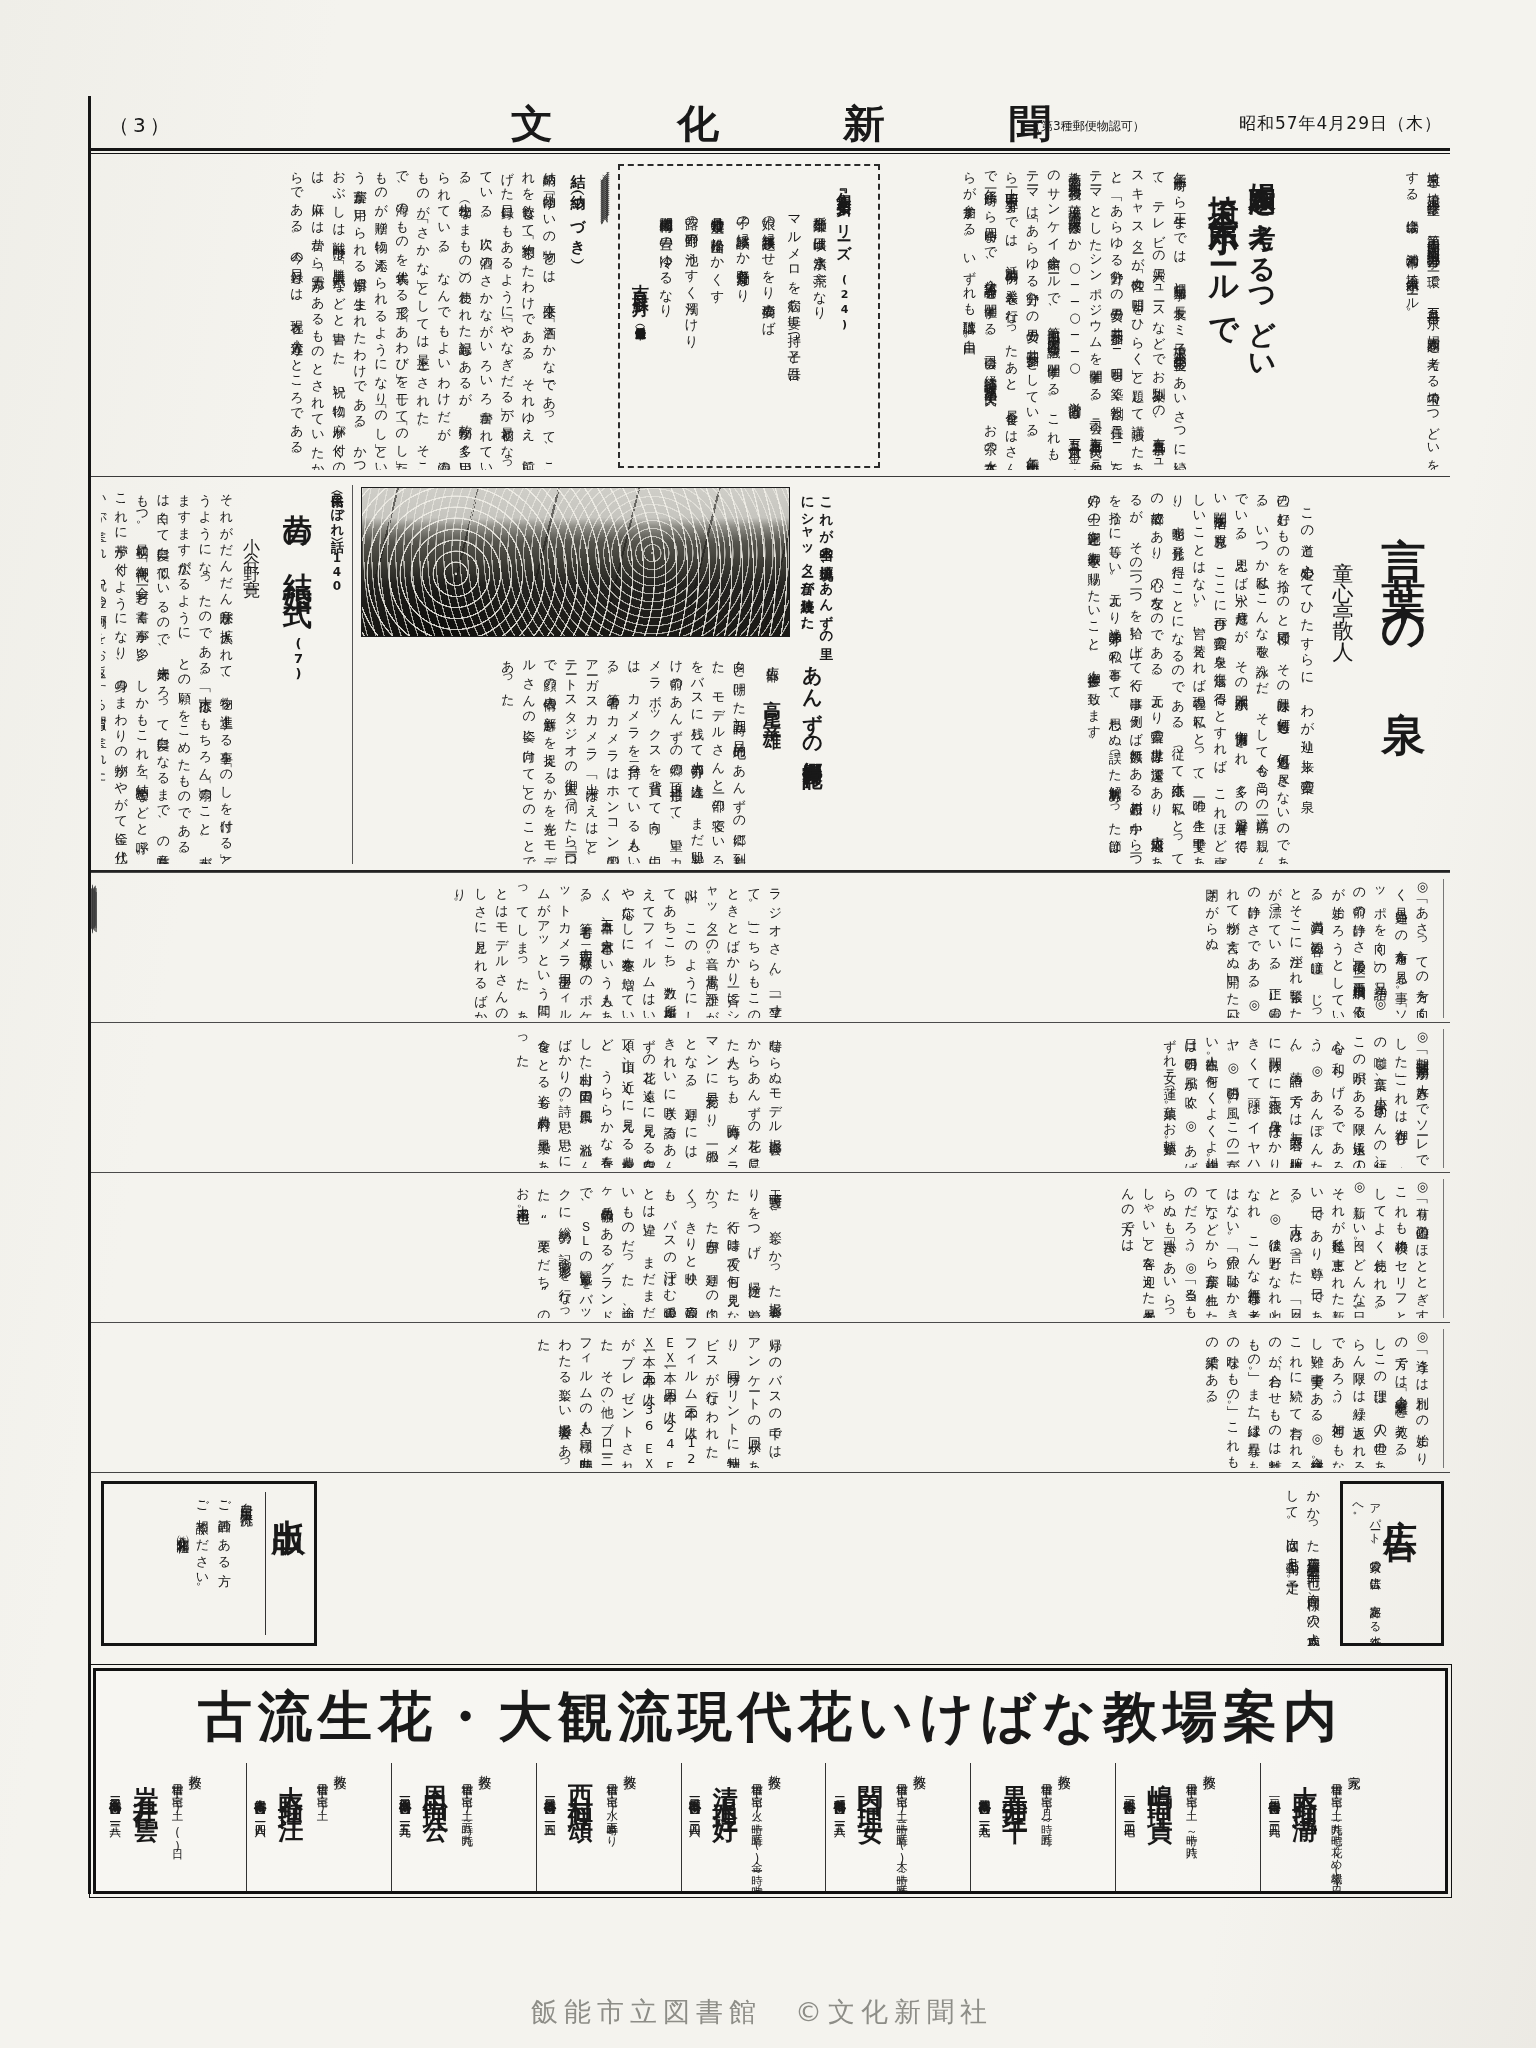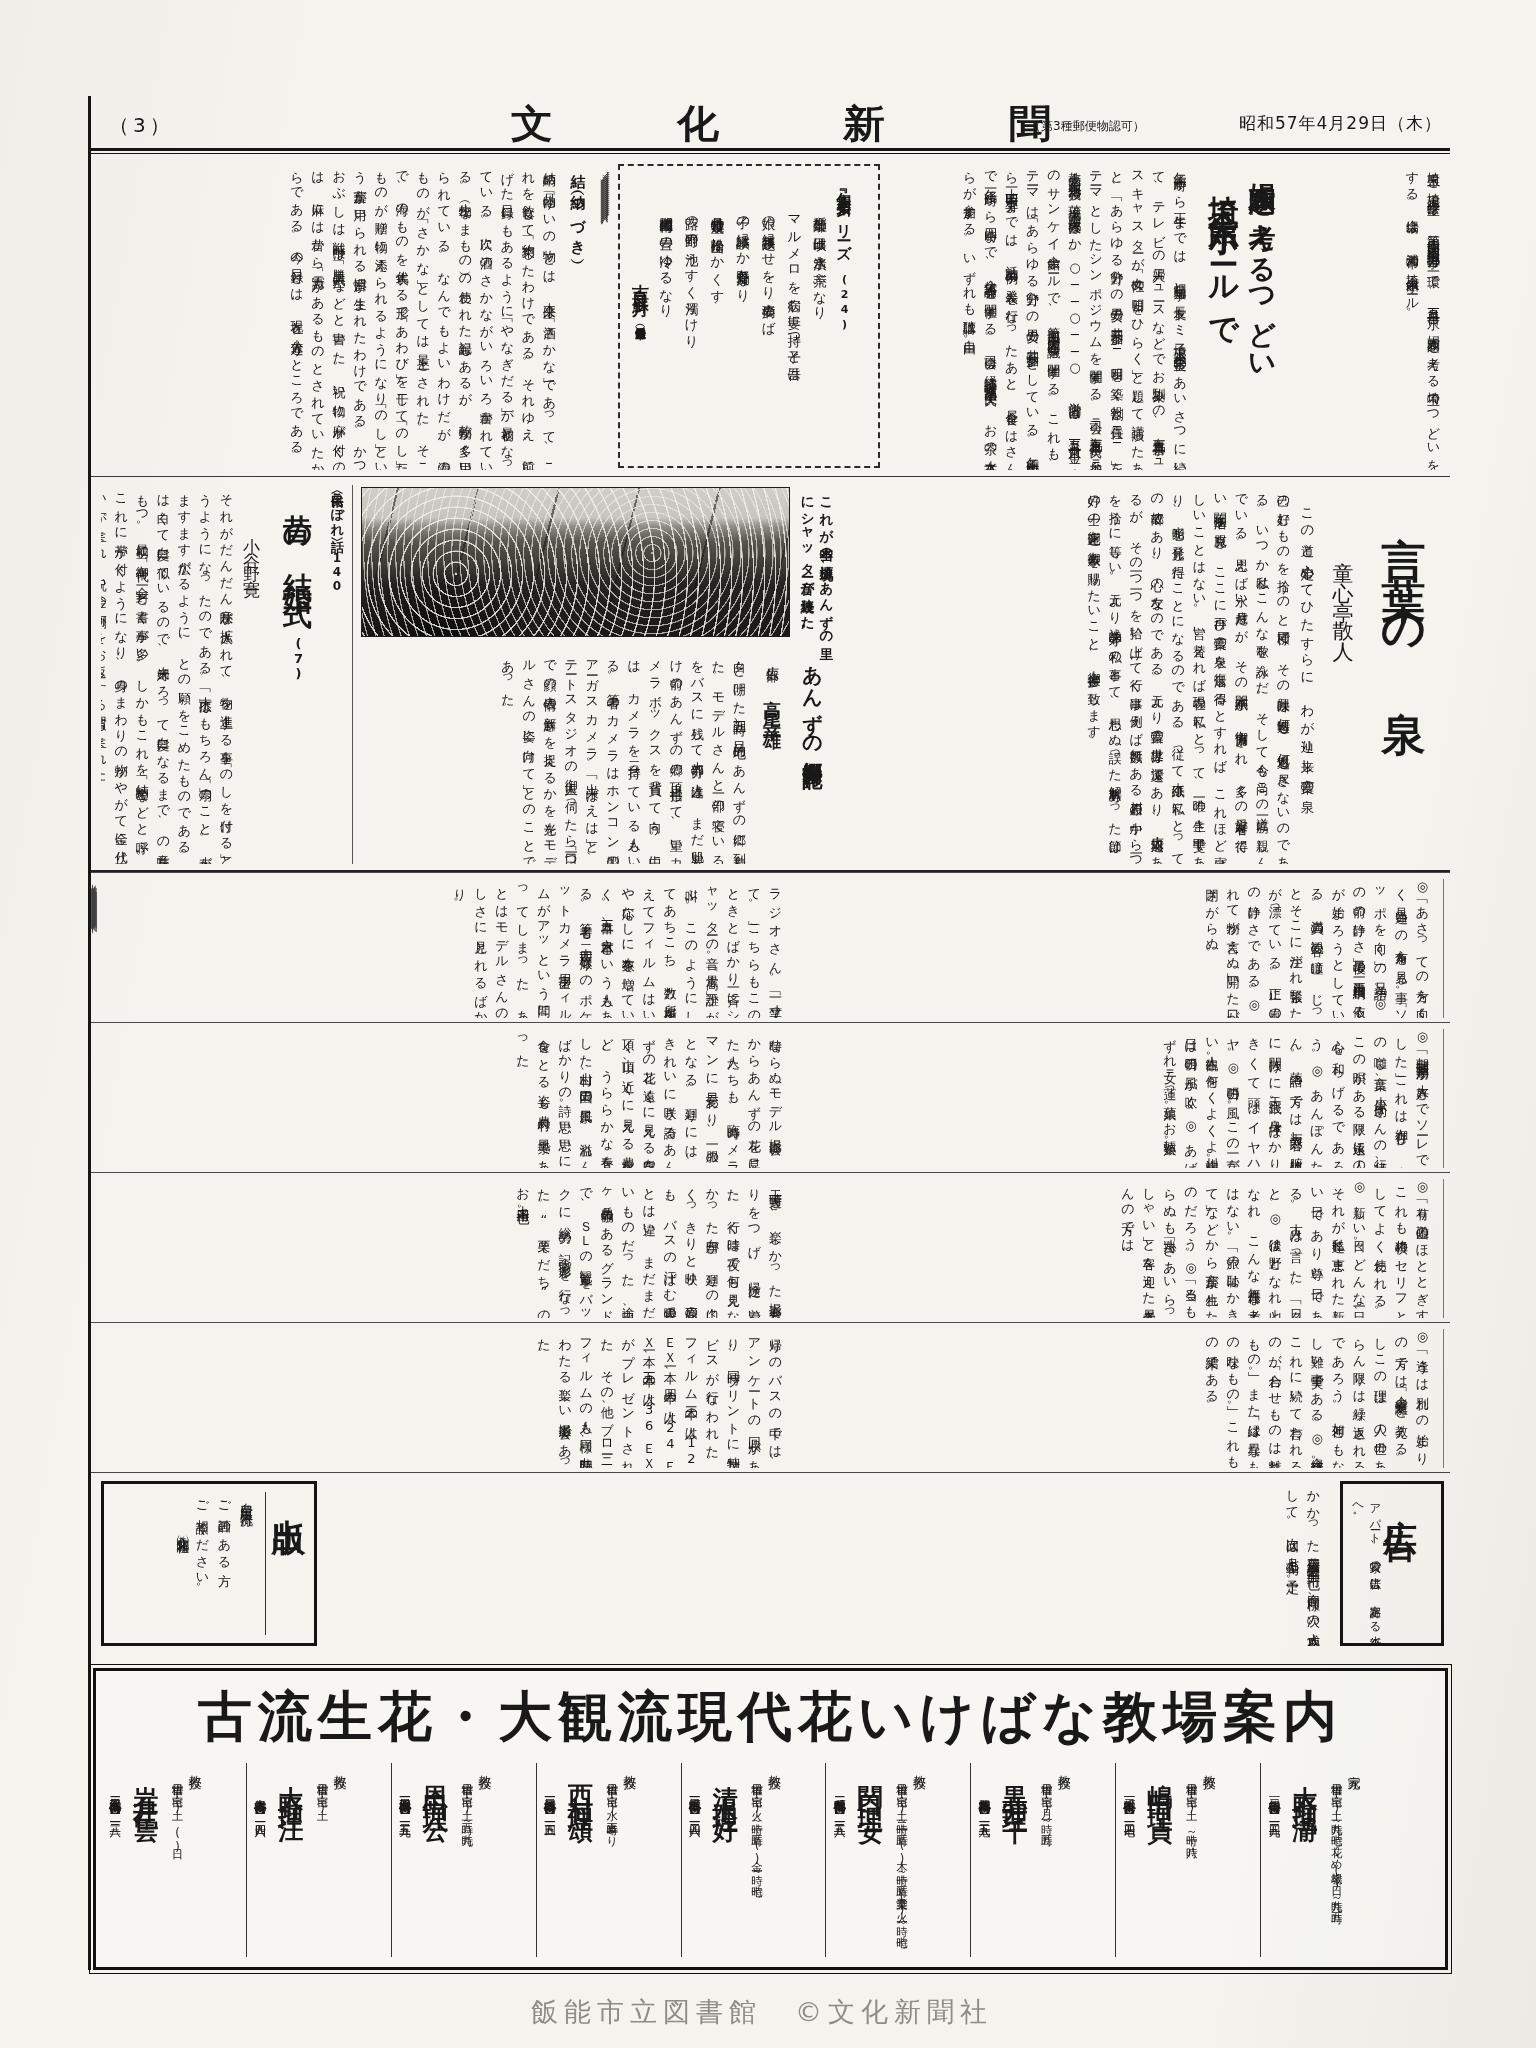--- a/index.html
+++ b/index.html
@@ -83,21 +83,21 @@
   .band-d { display:flex; flex-direction:row-reverse; height:182px; border-top:1px solid #444; padding:8px 6px 8px 10px; }
   .ad-box { width:104px; border:3px solid #141414; padding:8px 6px; overflow:hidden; }
   .ad-box-title { font-size:34px; font-weight:bold; letter-spacing:8px; line-height:1; }
   .ad-box-text { font-size:11.5px; line-height:1.5; letter-spacing:1px; margin-top:4px; }
   .d-middle { flex:1; padding:0 16px; overflow:hidden; }
   .pub-box { width:216px; border:3px solid #141414; padding:8px; overflow:hidden; display:flex; flex-direction:row-reverse; }
   .pub-title { font-size:34px; font-weight:bold; letter-spacing:4px; line-height:1; }
   .pub-lines { font-size:13px; line-height:1.7; letter-spacing:2px; padding-right:8px; border-right:1px solid #333; margin-right:6px; }
   .pub-company { font-size:12.5px; letter-spacing:1px; padding-top:34px; }
   
-  .flower-ad { border:3px solid #111; outline:1px solid #111; outline-offset:3px; margin:14px 2px 0 2px; height:302px; background:rgba(255,255,255,.25); }
+  .flower-ad { border:3px solid #111; outline:1px solid #111; outline-offset:3px; margin:14px 2px 0 2px; height:226px; background:rgba(255,255,255,.25); }
   .flower-title { height:92px; display:flex; align-items:center; justify-content:center; font-family:"DejaVu Serif","Liberation Serif",serif; font-size:54px; font-weight:bold; letter-spacing:6px; white-space:nowrap; }
   .flower-row { display:flex; flex-direction:row-reverse; height:200px; padding:0 6px 6px 6px; }
   .f-cell { flex:1; border-right:1px solid #333; padding:2px 4px; display:block; overflow:hidden; }
   .f-cell:first-child { border-right:none; flex:1.25; }
   .f-cell .cellv { height:100%; }
   .f-role { font-size:13px; letter-spacing:2px; }
   .f-sched { font-size:11.5px; line-height:1.5; letter-spacing:0; margin-top:10px; max-height:100%; }
   .f-name { font-size:25px; font-weight:bold; letter-spacing:11px; margin:0 6px; }
   .f-addr { font-size:11.5px; line-height:1.5; letter-spacing:0; margin-top:26px; }
   

